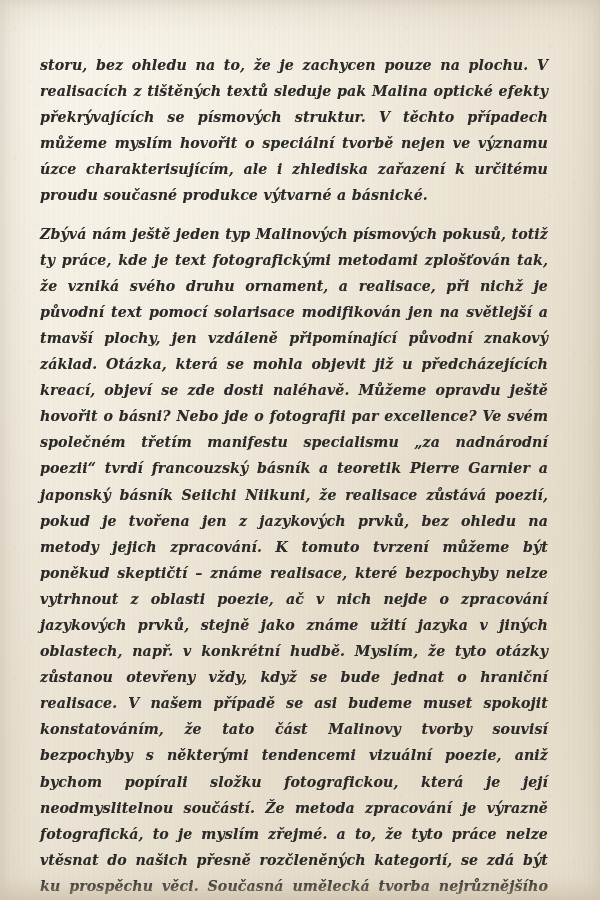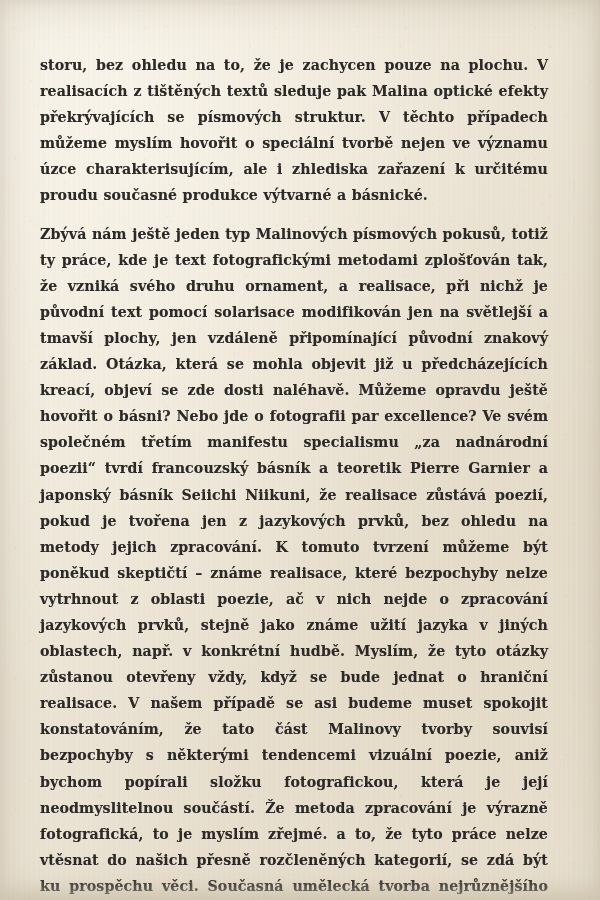--- a/index.html
+++ b/index.html
@@ -65,20 +65,21 @@
   }
   p {
     margin: 0 6px 12px 0;
     font-size: 14.2px;
     line-height: 26.1px;
     color: #2b2a28;
     text-align: justify;
     text-justify: inter-word;
     letter-spacing: 0.1px;
     word-spacing: 0.4px;
+    font-style: italic;
     font-weight: 600;
     font-family: "DejaVu Serif", "Liberation Serif", serif;
     text-shadow: 0 0 0.6px rgba(43,42,40,0.35);
   }
   p.tight { margin-bottom: 0; }
   
   #vignette {
     position: absolute;
     inset: 0;
     pointer-events: none;

